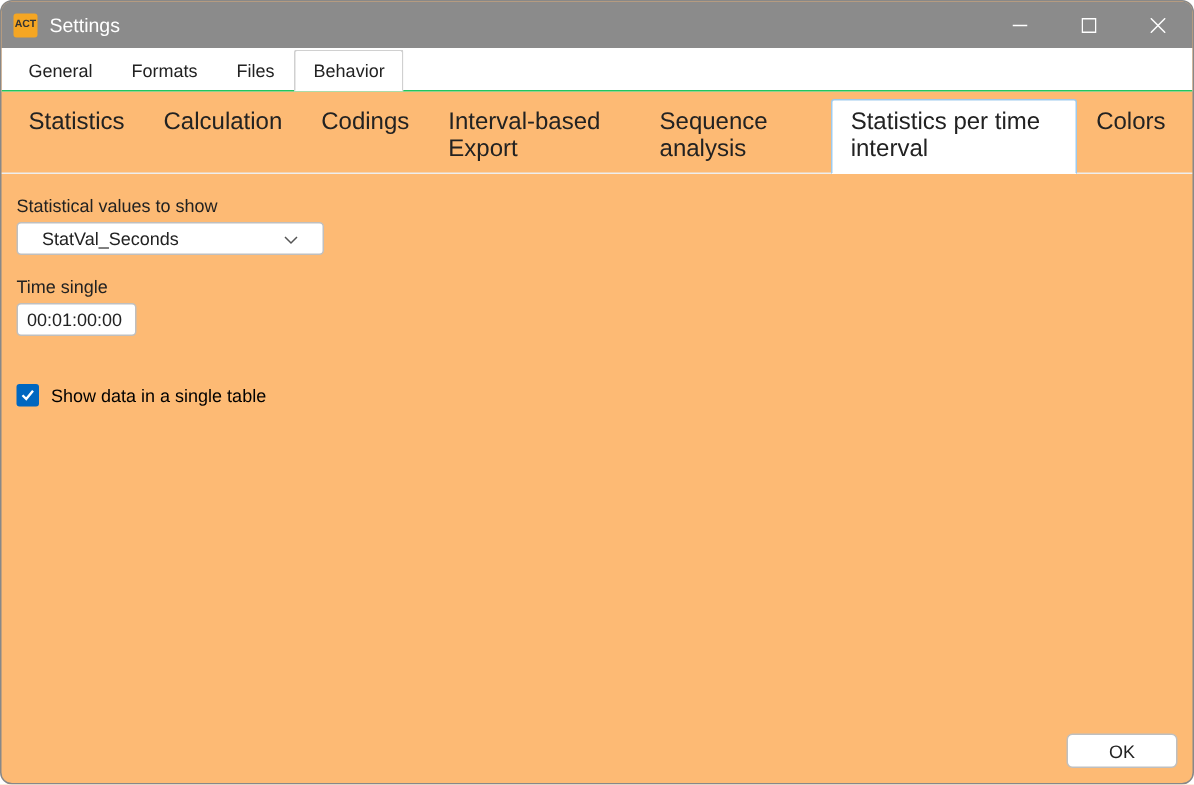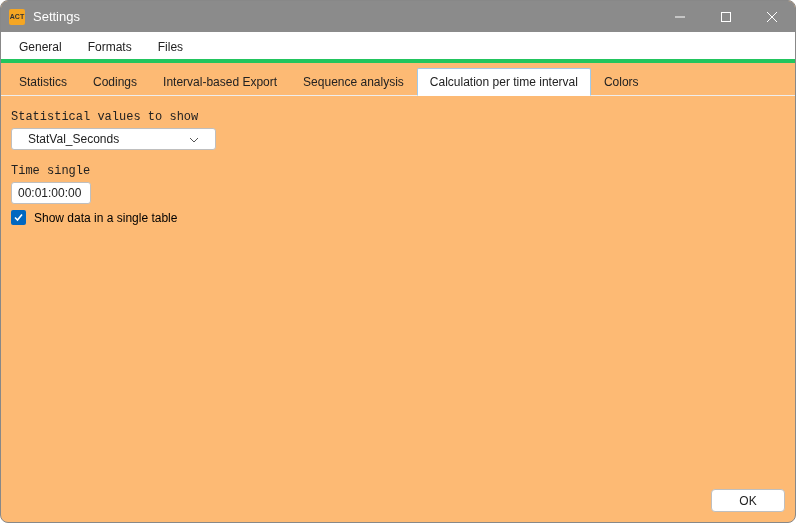--- a/index.html
+++ b/index.html
@@ -56,21 +56,21 @@
     width: 46px;
     height: 100%;
     display: flex;
     align-items: center;
     justify-content: center;
     color: #fff;
   }
   .win-btn svg { display: block; }
   .tabstrip {
     display: flex;
-    border-bottom: 4px solid #22c55e;
+    border-bottom: 1px solid #22c55e;
     padding: 0 5px;
     flex-shrink: 0;
     background: #fff;
   }
   .tab {
     padding: 6px 12px 6px 12px;
     font-size: 12px;
     color: #222;
     border: 1px solid transparent;
     border-bottom: none;
@@ -86,21 +86,21 @@
     border-top-right-radius: 2px;
   }
   .subtabstrip {
     display: flex;
     padding: 4px 5px 0 5px;
     border-bottom: 1px solid #eee;
     flex-shrink: 0;
   }
   .subtab {
     padding: 6px 12px;
-    font-size: 12px;
+    font-size: 16px;
     color: #222;
     border: 1px solid transparent;
     border-bottom: none;
     position: relative;
     top: 1px;
     cursor: default;
   }
   .subtab.active {
     border: 1px solid #9ecaed;
     border-bottom: 1px solid #fff;
@@ -111,21 +111,20 @@
   .content {
     flex: 1;
     padding: 10px 10px;
     overflow: auto;
   }
   .field-label {
     font-size: 12px;
     color: #222;
     margin-bottom: 4px;
     margin-top: 4px;
-    font-family: Liberation Mono, monospace;
   }
   .select-wrap {
     width: 205px;
     height: 22px;
     border: 1px solid #bfbfbf;
     border-radius: 3px;
     display: flex;
     align-items: center;
     padding: 0 16px;
     justify-content: space-between;
@@ -140,21 +139,21 @@
     border: 1px solid #bfbfbf;
     border-radius: 3px;
     padding: 0 6px;
     font-size: 12px;
     font-family: inherit;
     color: #222;
   }
   .check-row {
     display: flex;
     align-items: center;
-    margin-top: 6px;
+    margin-top: 32px;
     gap: 8px;
   }
   .checkbox {
     width: 15px;
     height: 15px;
     background: #0067c0;
     border-radius: 2px;
     display: flex;
     align-items: center;
     justify-content: center;
@@ -207,28 +206,30 @@
             <line x1="10" y1="0" x2="0" y2="10" stroke="#fff" stroke-width="1"></line>
           </svg>
       </div>
     </div>
   </div>
 
   <div class="tabstrip">
     <div class="tab">General</div>
     <div class="tab">Formats</div>
     <div class="tab">Files</div>
+    <div class="tab active">Behavior</div>
   </div>
 
   <div class="subtabstrip">
     <div class="subtab">Statistics</div>
+    <div class="subtab">Calculation</div>
     <div class="subtab">Codings</div>
     <div class="subtab">Interval-based Export</div>
     <div class="subtab">Sequence analysis</div>
-    <div class="subtab active">Calculation per time interval</div>
+    <div class="subtab active">Statistics per time interval</div>
     <div class="subtab">Colors</div>
   </div>
 
   <div class="content">
     <div class="field-label">Statistical values to show</div>
     <div class="select-wrap">
       <span>StatVal_Seconds</span>
       <span class="chev">
         <svg width="10" height="6" viewBox="0 0 10 6">
             <path d="M1 1 L5 5 L9 1" fill="none" stroke="#555" stroke-width="1"></path>

